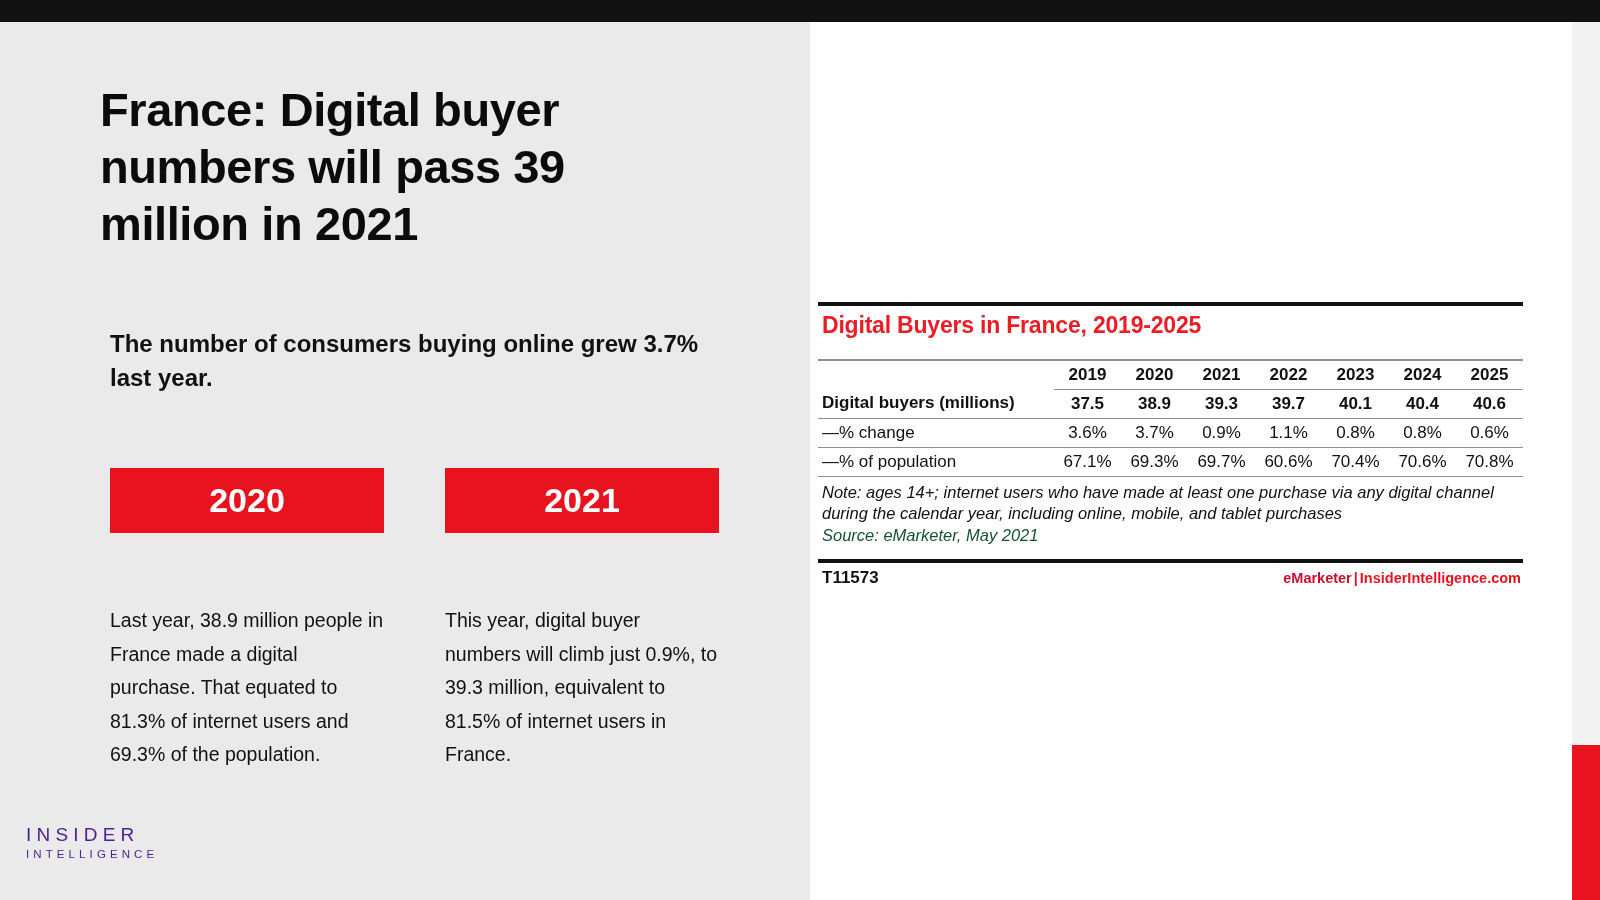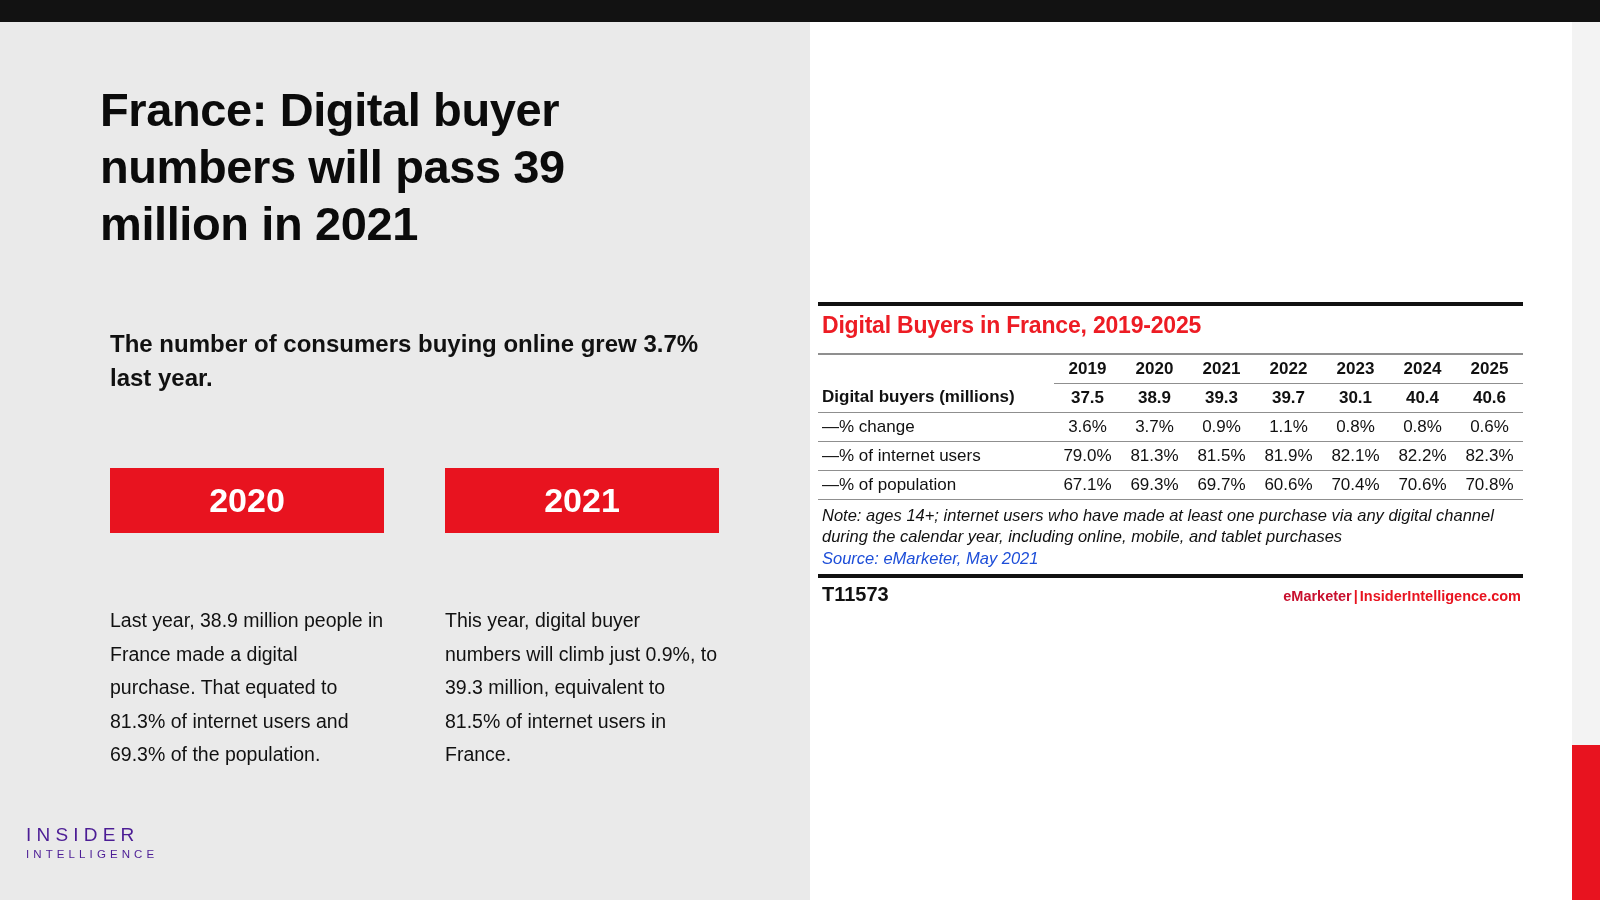--- a/index.html
+++ b/index.html
@@ -140,21 +140,21 @@
   .rule-thin {
     height: 1.5px;
     background: #8f8f8f;
     width: 100%;
   }
   .card-title {
     color: #ED1C24;
     font-size: 23px;
     font-weight: bold;
     letter-spacing: -0.2px;
-    padding: 6px 0 14px 4px;
+    padding: 6px 0 20px 4px;
   }
   table.tbl {
     border-collapse: collapse;
     width: 100%;
     table-layout: fixed;
   }
   table.tbl th, table.tbl td {
     font-size: 17px;
     color: #111111;
     padding: 4px 0 4px 0;
@@ -179,31 +179,31 @@
     font-size: 16.5px;
     font-style: italic;
     line-height: 1.28;
     color: #111111;
     padding: 5px 0 1px 4px;
   }
   .source {
     font-size: 16.5px;
     font-style: italic;
     line-height: 1.28;
-    color: #1d4ed8;
-    padding: 0 0 5px 4px;
+    color: #14532d;
+    padding: 0 0 13px 4px;
   }
   .card-foot {
     display: flex;
     justify-content: space-between;
     align-items: baseline;
     padding: 5px 2px 0 4px;
   }
   .foot-id {
-    font-size: 20px;
+    font-size: 17px;
     font-weight: bold;
     color: #111111;
   }
   .foot-brand {
     font-size: 14.5px;
     font-weight: bold;
   }
   .foot-brand .b1 { color: #C8102E; }
   .foot-brand .bar { color: #E8131F; padding: 0 2px; }
   .foot-brand .b2 { color: #E8131F; }
@@ -254,45 +254,35 @@
           <th>2025</th>
         </tr>
       </thead>
       <tbody>
         <tr class="bold">
           <td class="lbl">Digital buyers (millions)</td>
           <td>37.5</td>
           <td>38.9</td>
           <td>39.3</td>
           <td>39.7</td>
-          <td>30.1</td>
+          <td>40.1</td>
           <td>40.4</td>
           <td>40.6</td>
         </tr>
         <tr>
           <td class="lbl">—% change</td>
           <td>3.6%</td>
           <td>3.7%</td>
           <td>0.9%</td>
           <td>1.1%</td>
           <td>0.8%</td>
           <td>0.8%</td>
           <td>0.6%</td>
         </tr>
         <tr>
-          <td class="lbl">—% of internet users</td>
-          <td>79.0%</td>
-          <td>81.3%</td>
-          <td>81.5%</td>
-          <td>81.9%</td>
-          <td>82.1%</td>
-          <td>82.2%</td>
-          <td>82.3%</td>
-        </tr>
-        <tr>
           <td class="lbl">—% of population</td>
           <td>67.1%</td>
           <td>69.3%</td>
           <td>69.7%</td>
           <td>60.6%</td>
           <td>70.4%</td>
           <td>70.6%</td>
           <td>70.8%</td>
         </tr>
       </tbody>

